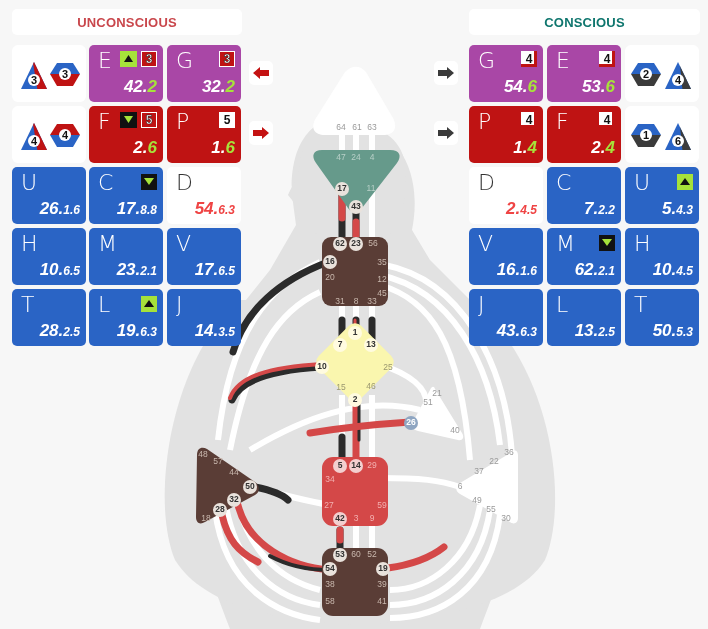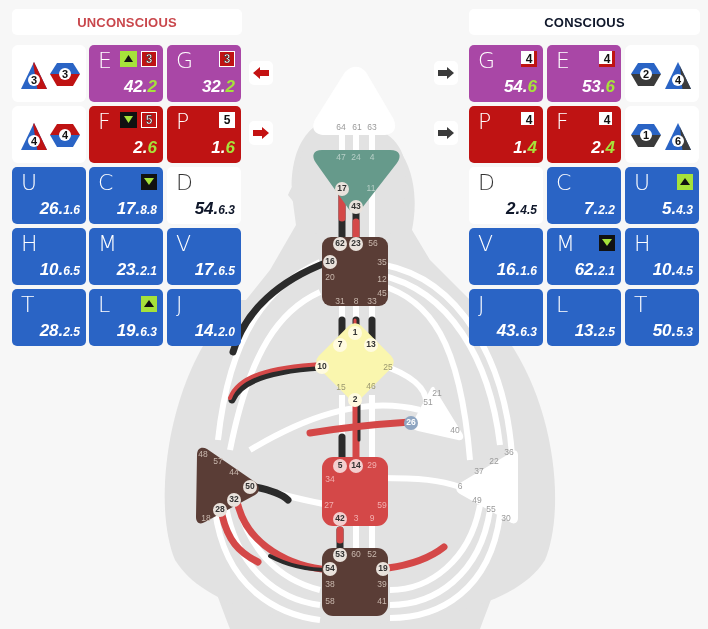--- a/index.html
+++ b/index.html
@@ -1,27 +1,27 @@
 <!DOCTYPE html>
 <html><head>
 <meta charset="utf-8">
 <style>
   html,body{margin:0;padding:0;}
   body{width:708px;height:629px;background:#f7f7f7;position:relative;overflow:hidden;font-family:"Liberation Sans","DejaVu Sans",sans-serif;}
   .hdr{position:absolute;top:9px;height:26px;background:#fff;border-radius:5px;display:flex;align-items:center;justify-content:center;font-weight:bold;font-size:13px;letter-spacing:0.2px;}
   .hdr.unc{left:12px;width:230px;color:#c9474c;}
-  .hdr.con{left:469px;width:231px;color:#0f172a;text-align:center;}
+  .hdr.con{left:469px;width:231px;color:#0f766e;text-align:center;}
   .cell{position:absolute;width:74px;height:57px;border-radius:5px;box-sizing:border-box;}
   .cell .letter{position:absolute;left:9px;top:3px;font-size:22px;font-weight:300;color:#fff;font-family:"DejaVu Sans",sans-serif;}
   .cell .val{position:absolute;right:6px;bottom:5px;font-weight:bold;color:#fff;font-size:17px;font-style:italic;}
   .cell .val .sub{font-size:12px;}
   .cell .val .sub.green{color:#a6e23a;font-size:17px;}
   .cell.white{background:#fff;}
   .cell.white .letter{color:#333;}
-  .cell.white .val{color:#0f172a;}
+  .cell.white .val{color:#ef4444;}
   .purple{background:#a947a6;}
   .red{background:#bf1313;}
   .blue{background:#2a64c5;}
   .arrowbox{position:absolute;width:24px;height:24px;background:#fff;border-radius:5px;}
   .arrowbox svg{position:absolute;left:4px;top:6px;}
   .iconcell{position:absolute;width:74px;height:57px;background:#fff;border-radius:6px;}
   #bodygraph{position:absolute;left:0;top:0;}
   .gate{font-size:8.5px;fill:#9a9a9a;font-family:"Liberation Sans",sans-serif;text-anchor:middle;dominant-baseline:middle;}
   .gate.dark{fill:#c9b8ae;}
   .gate.yel{fill:#9b9870;}
@@ -360,21 +360,21 @@
 </div>
 <div class="cell blue" style="left:89px;top:289px;">
   <span class="letter">L</span>
   <span style="position:absolute;left:52px;top:7px;width:16px;height:16px;background:#a6e23a;"><svg width="16" height="16">
         <polygon points="8,4 13,11 3,11" fill="#111"></polygon>
       </svg></span>
   <span class="val"><span>19</span>.<span class="sub">6.3</span></span>
 </div>
 <div class="cell blue" style="left:167px;top:289px;">
   <span class="letter">J</span>
-  <span class="val"><span>14</span>.<span class="sub">2.0</span></span>
+  <span class="val"><span>14</span>.<span class="sub">3.5</span></span>
 </div>
 
 <div class="arrowbox" style="left:249px;top:61px;">
   <svg width="16" height="12">
       <polygon points="0,6 7,0 7,3 16,3 16,9 7,9 7,12" fill="#c41212"></polygon>
     </svg>
 </div>
 <div class="arrowbox" style="left:249px;top:121px;">
   <svg width="16" height="12">
       <polygon points="16,6 9,0 9,3 0,3 0,9 9,9 9,12" fill="#c41212"></polygon>

